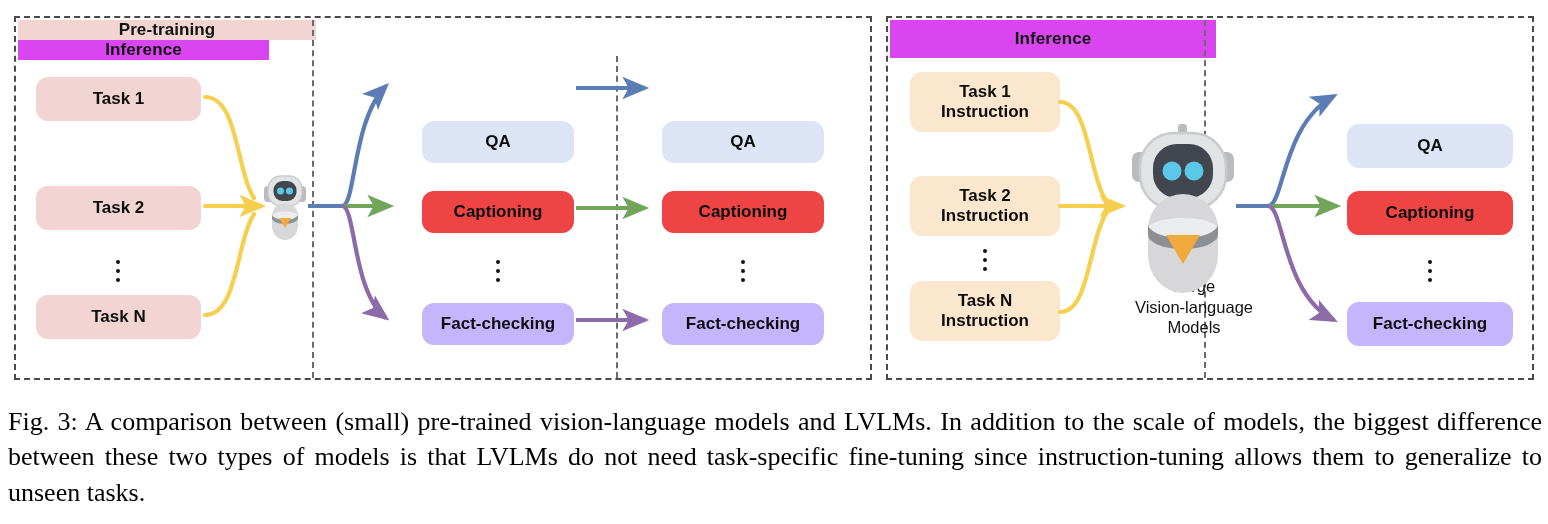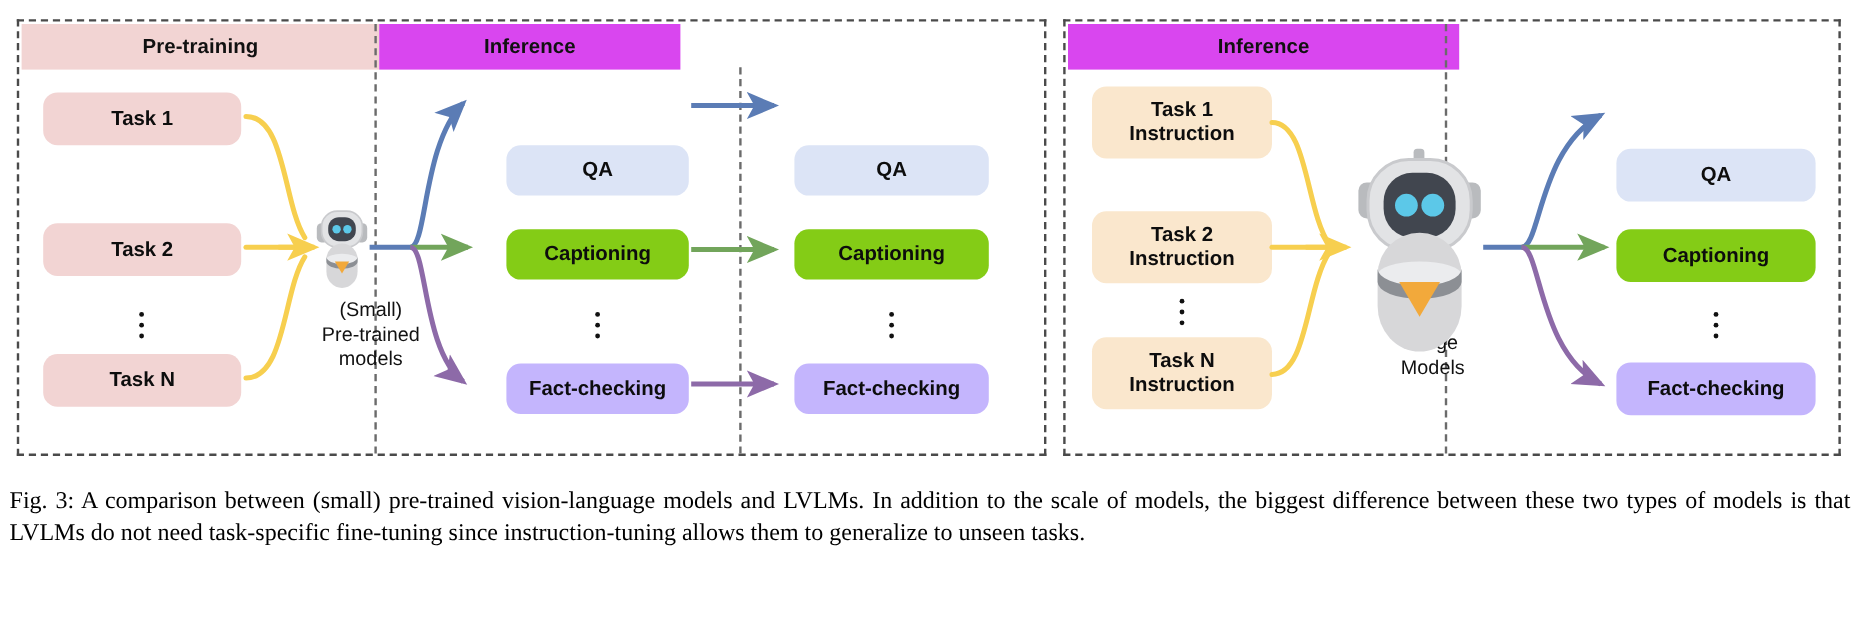--- a/index.html
+++ b/index.html
@@ -35,20 +35,21 @@
   #panel-right { left: 886px; width: 648px; }
 
   
   .header-band {
     position: absolute;
     top: 2px;
     left: 2px;
     right: 2px;
     height: 38px;
     display: flex;
+    flex-direction: column;
   }
   .header-cell {
     height: 100%;
     display: flex;
     align-items: center;
     justify-content: center;
     font-size: 17px;
     font-weight: bold;
     color: #111111;
     letter-spacing: .1px;
@@ -74,21 +75,21 @@
     text-align: center;
     font-size: 17px;
     font-weight: bold;
     color: #0d0d0d;
     line-height: 1.18;
     box-sizing: border-box;
   }
   .box.pink   { background: #f2d4d3; }
   .box.orange { background: #fae7cd; }
   .box.blue   { background: #dce4f6; margin-top: 44px; }
-  .box.green  { background: #84cc16; }
+  .box.green  { background: #ef4444; }
   .box.purple { background: #c4b5fd; }
 
   
   .vdots {
     position: absolute;
     font-size: 22px;
     font-weight: bold;
     color: #111;
     letter-spacing: 0;
     line-height: 1;
@@ -122,21 +123,21 @@
     pointer-events: none;
   }
 
   
   #caption {
     position: absolute;
     left: 8px;
     top: 404px;
     width: 1534px;
     font-family: "Liberation Serif", serif;
-    font-size: 20px;
+    font-size: 26px;
     line-height: 1.36;
     color: #000;
     text-align: justify;
     text-justify: inter-word;
   }
 </style>
 </head>
 <body>
 
 <div id="figure">
@@ -154,25 +155,20 @@
     <div class="box pink" style="left:20px;  top:59px;  width:165px; height:44px;">Task 1</div>
     <div class="box pink" style="left:20px;  top:168px; width:165px; height:44px;">Task 2</div>
     <div class="box pink" style="left:20px;  top:277px; width:165px; height:44px;">Task N</div>
 
     <div class="vdots" style="left:87px; top:237px;">
       <span></span>
         <span></span>
         <span></span>
     </div>
 
-    <div class="model-label" style="left:218px; top:230px; width:150px;">
-      <div>(Small)</div>
-      <div>Pre-trained</div>
-      <div>models</div>
-    </div>
 
     <div class="box blue" style="left:406px; top:59px;  width:152px; height:42px;">QA</div>
     <div class="box green" style="left:406px; top:173px; width:152px; height:42px;">Captioning</div>
     <div class="box purple" style="left:406px; top:285px; width:152px; height:42px;">Fact-checking</div>
 
     <div class="vdots" style="left:467px; top:237px;">
       <span></span>
         <span></span>
         <span></span>
     </div>
@@ -216,20 +212,21 @@
     </div>
 
     <div class="vdots" style="left:82px; top:226px;">
       <span></span>
         <span></span>
         <span></span>
     </div>
 
     <div class="model-label" style="left:208px; top:258px; width:196px;">
       <div>Large</div>
+      <div>Vision-language</div>
       <div>Models</div>
     </div>
 
     <div class="box blue" style="left:459px; top:62px;  width:166px; height:44px;">QA</div>
     <div class="box green" style="left:459px; top:173px; width:166px; height:44px;">Captioning</div>
     <div class="box purple" style="left:459px; top:284px; width:166px; height:44px;">Fact-checking</div>
 
     <div class="vdots" style="left:527px; top:237px;">
       <span></span>
         <span></span>

